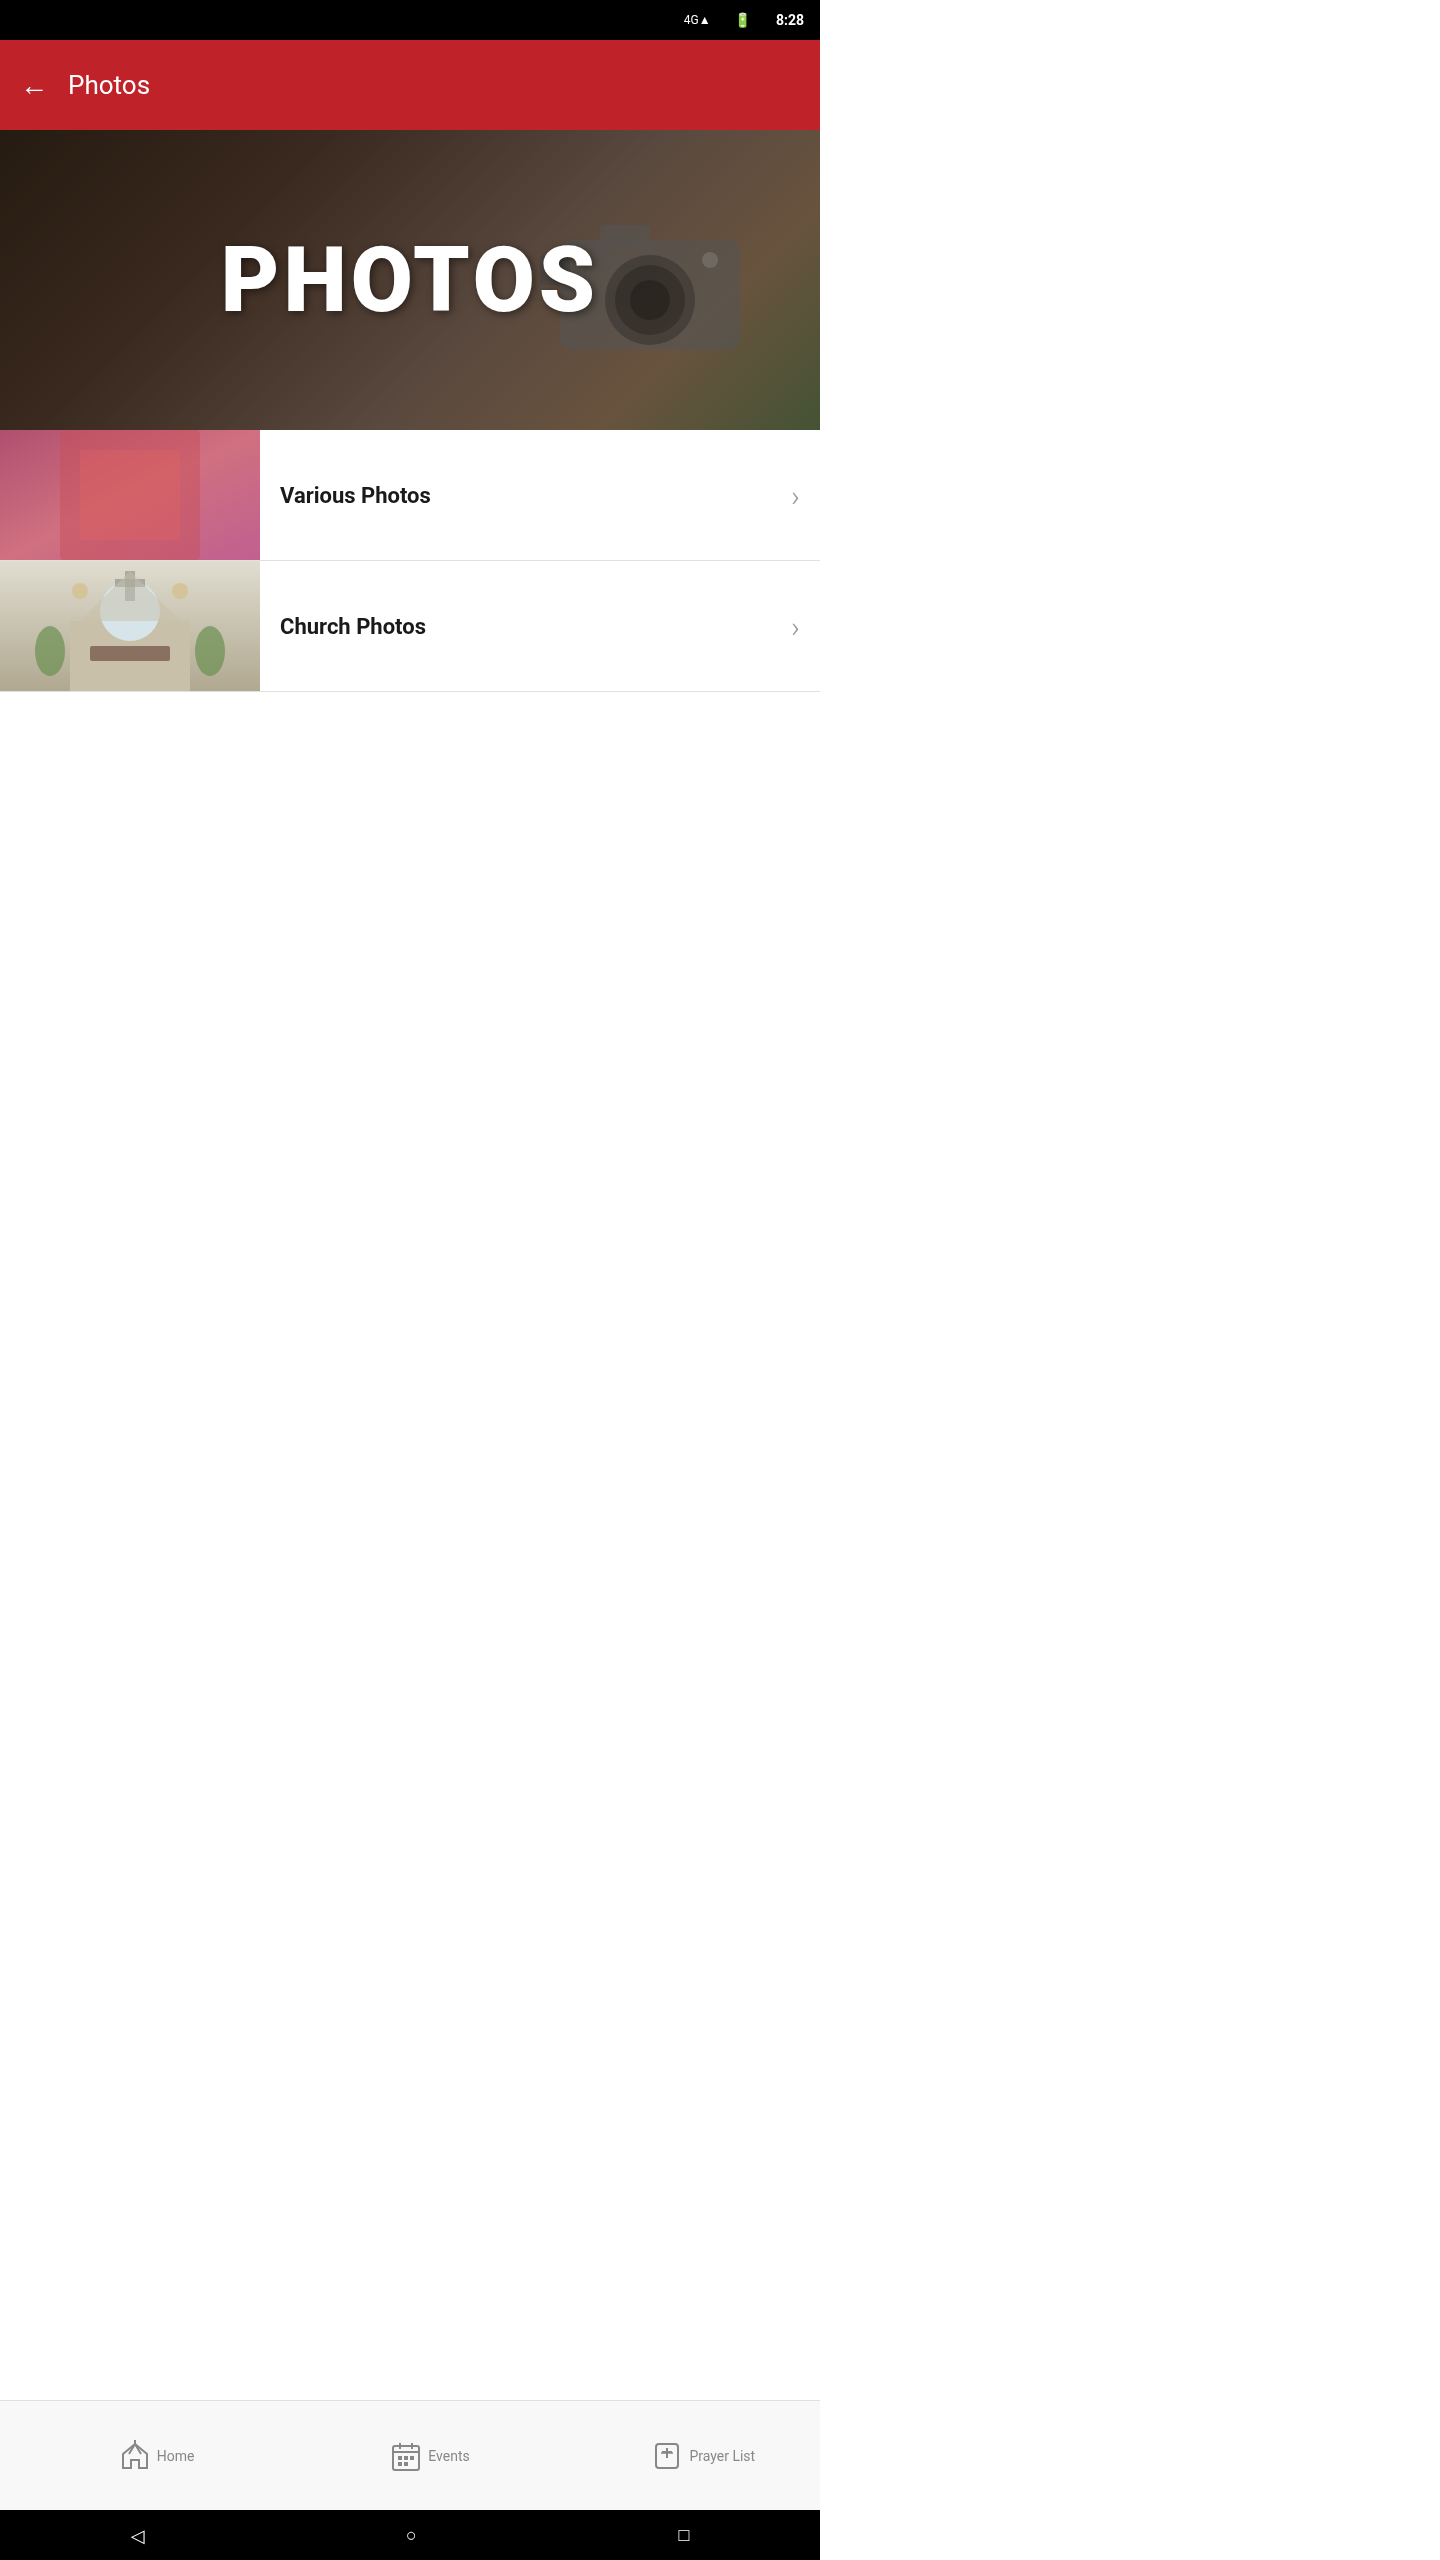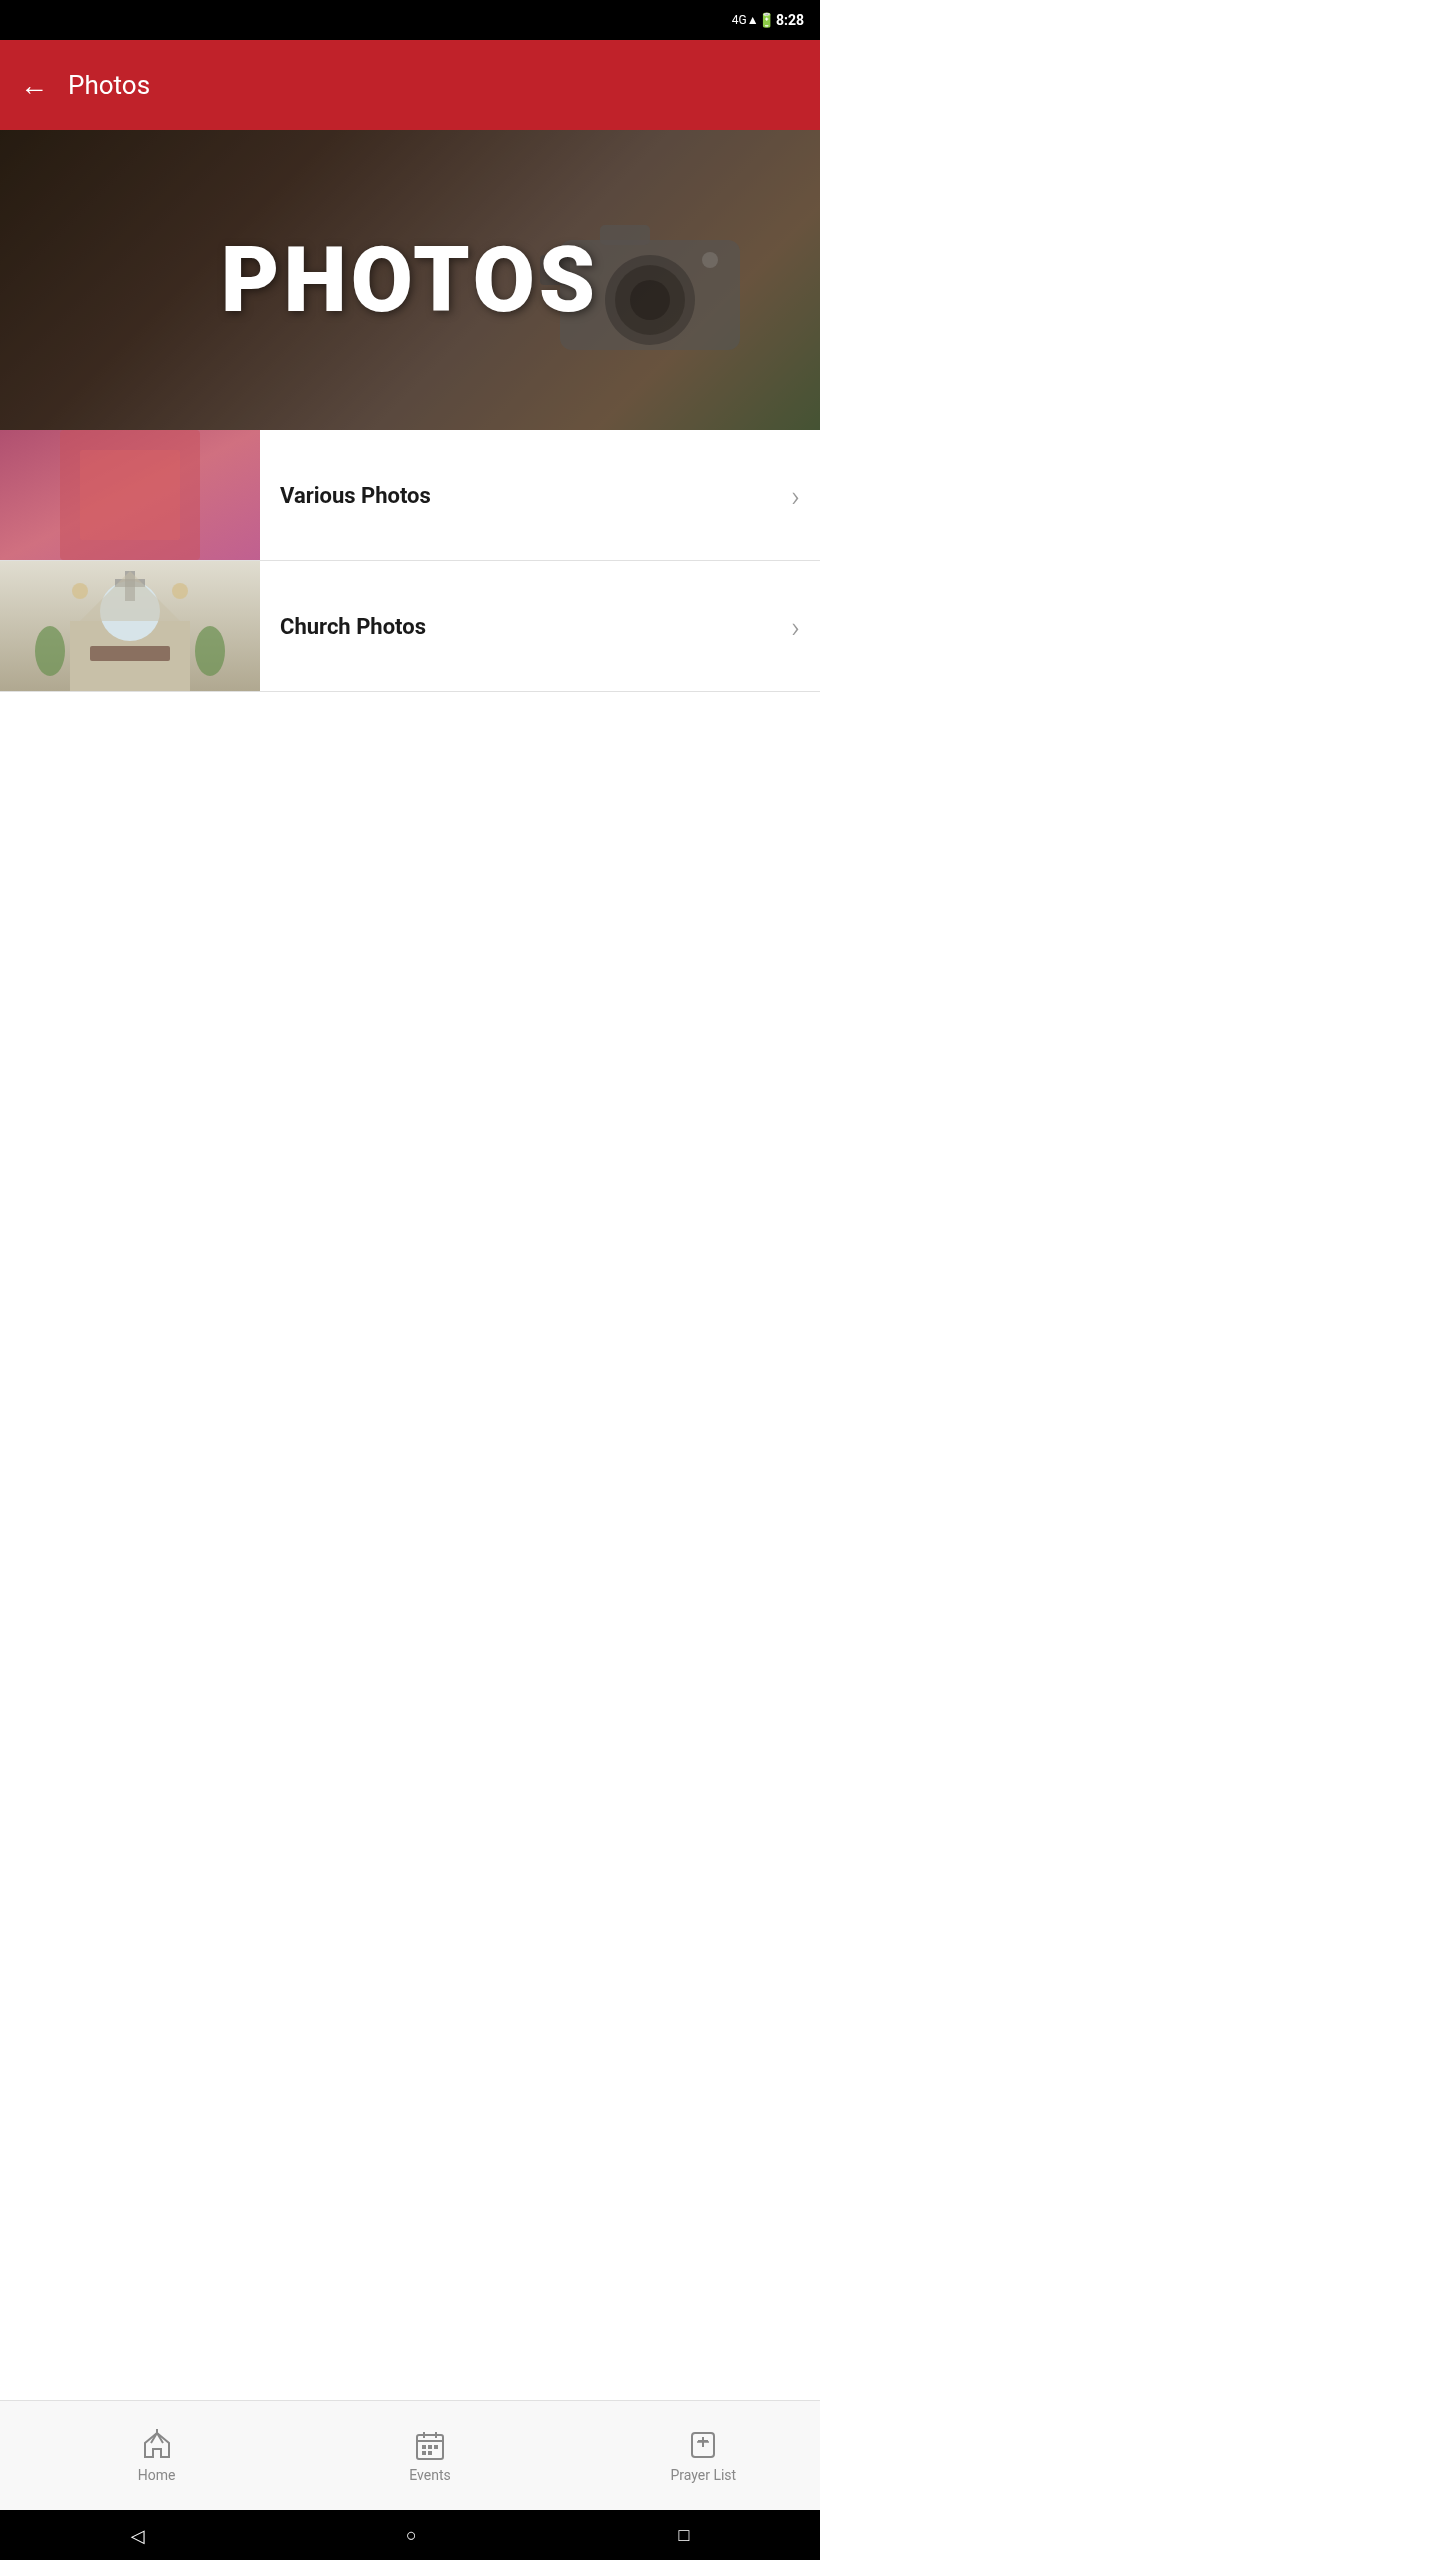--- a/index.html
+++ b/index.html
@@ -18,21 +18,21 @@
     }
 
     
     .status-bar {
       background: #000000;
       height: 40px;
       display: flex;
       align-items: center;
       justify-content: flex-end;
       padding: 0 16px;
-      gap: 0;
+      gap: 24px;
     }
 
     .status-bar-text {
       color: #ffffff;
       font-size: 14px;
       font-weight: bold;
     }
 
     .signal-icon {
       color: #ffffff;
@@ -158,21 +158,21 @@
       height: 110px;
       background: #f8f8f8;
       border-top: 1px solid #e0e0e0;
       display: flex;
       align-items: stretch;
     }
 
     .nav-item {
       flex: 1;
       display: flex;
-      flex-direction: column;
+      flex-direction: row;
       align-items: center;
       justify-content: center;
       gap: 6px;
       cursor: pointer;
       color: #888888;
       margin-left: 40px;
     }
 
     .nav-item.active {
       color: #c0222a;

